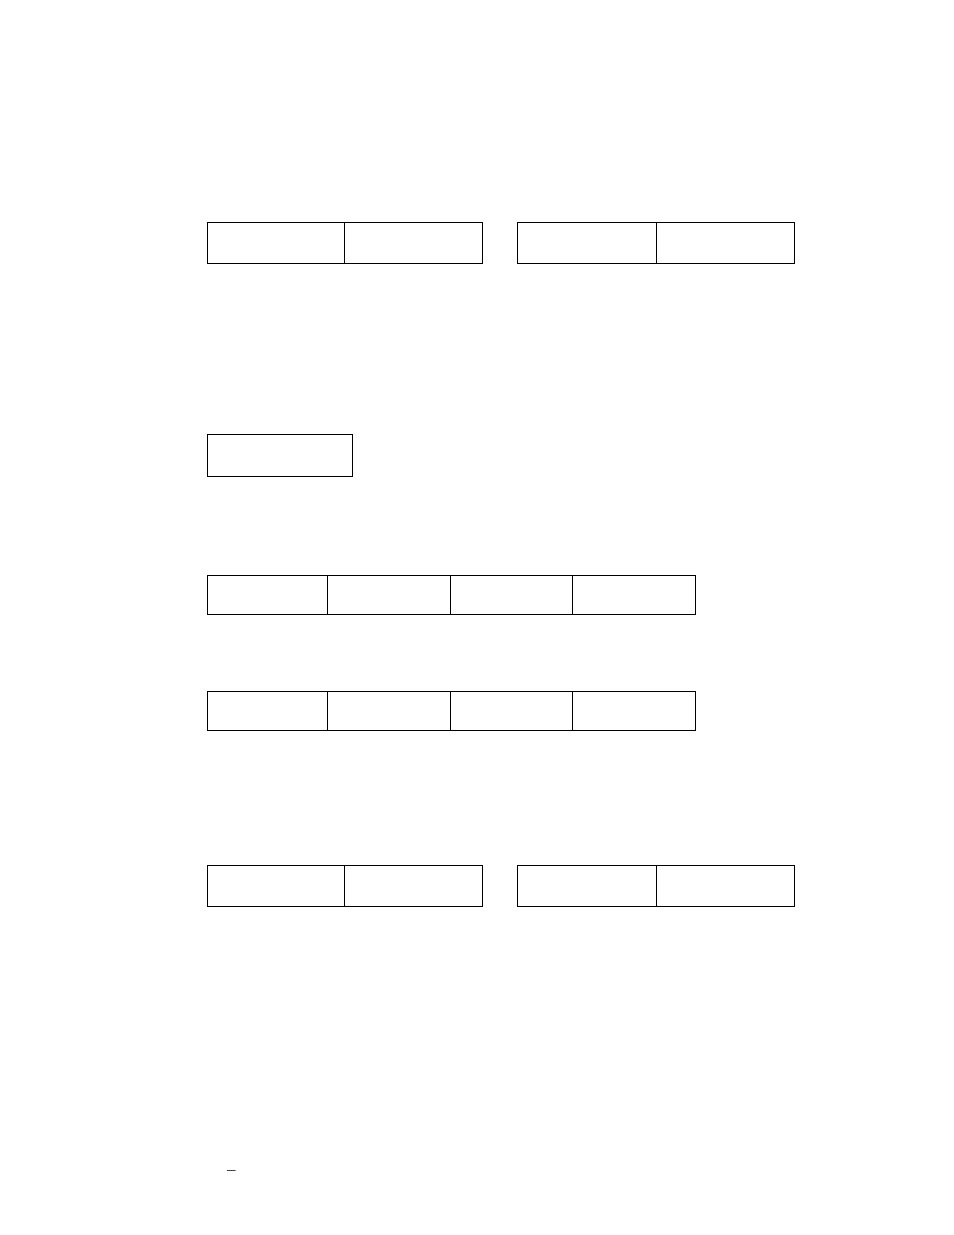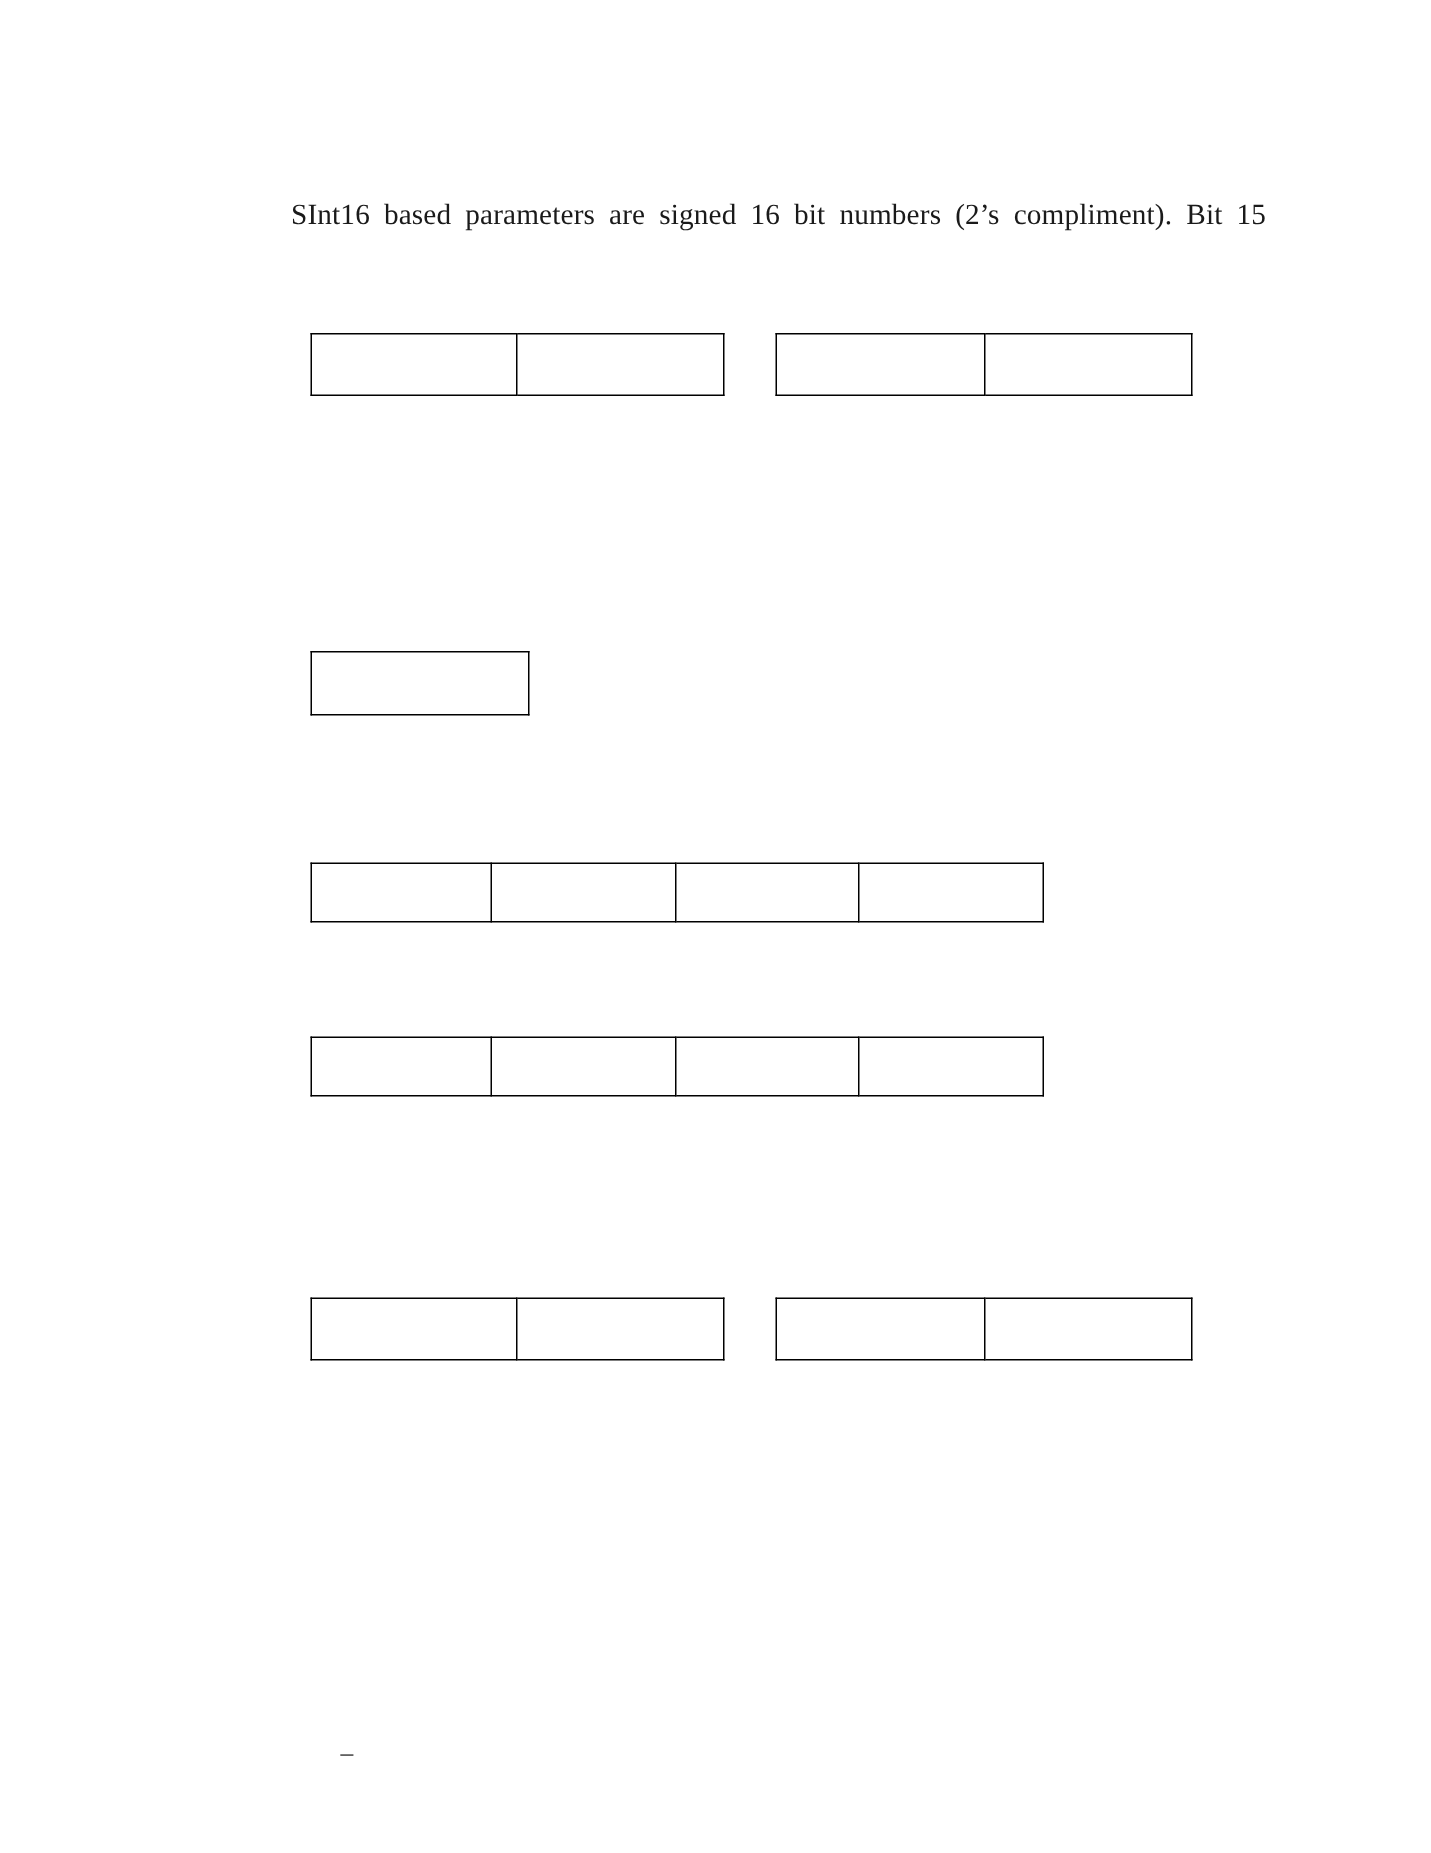--- a/index.html
+++ b/index.html
@@ -93,21 +93,20 @@
     font-size: 17px;
     line-height: 17px;
     color: #1a1a1a;
   }
 </style>
 </head>
 <body>
 
 <div class="page">
 
-  <div class="body-text">SInt16 based parameters are signed 16 bit numbers (2’s compliment).   Bit 15</div>
 
   <table class="tbl tbl-a1">
     <tbody>
       <tr>
         <td class="c2-a"></td>
         <td class="c2-b"></td>
       </tr>
     </tbody>
   </table>
 

